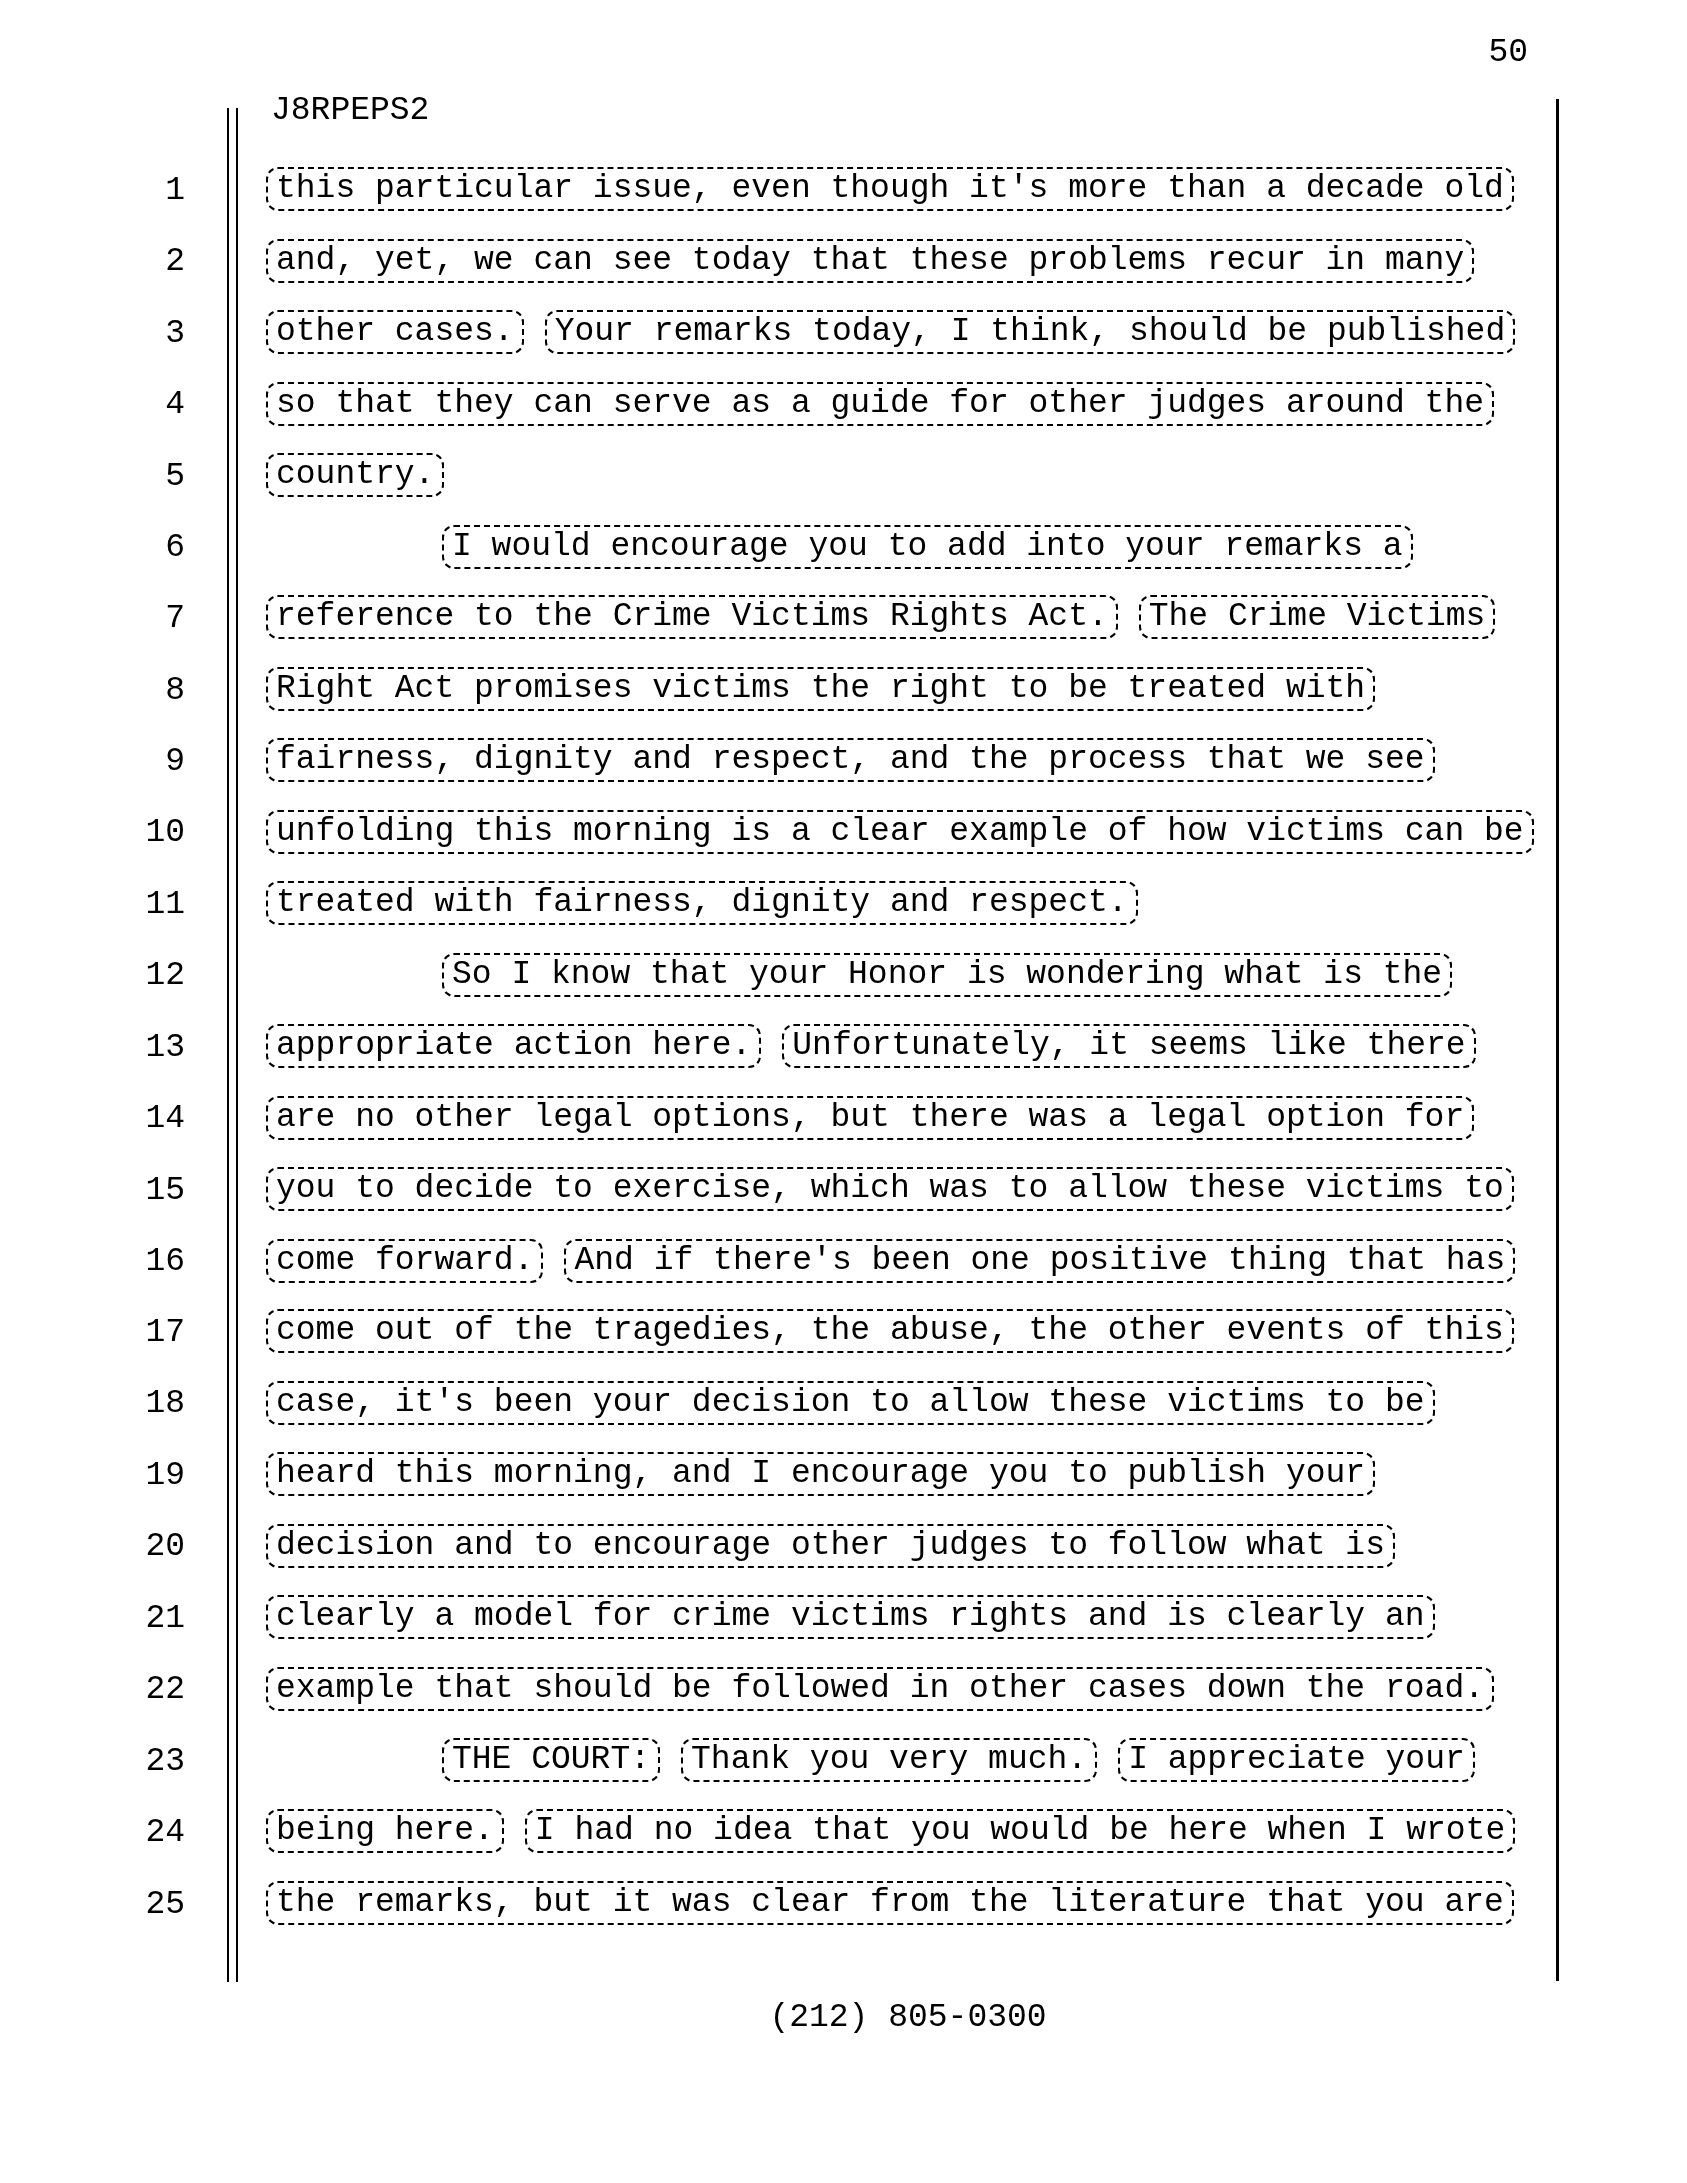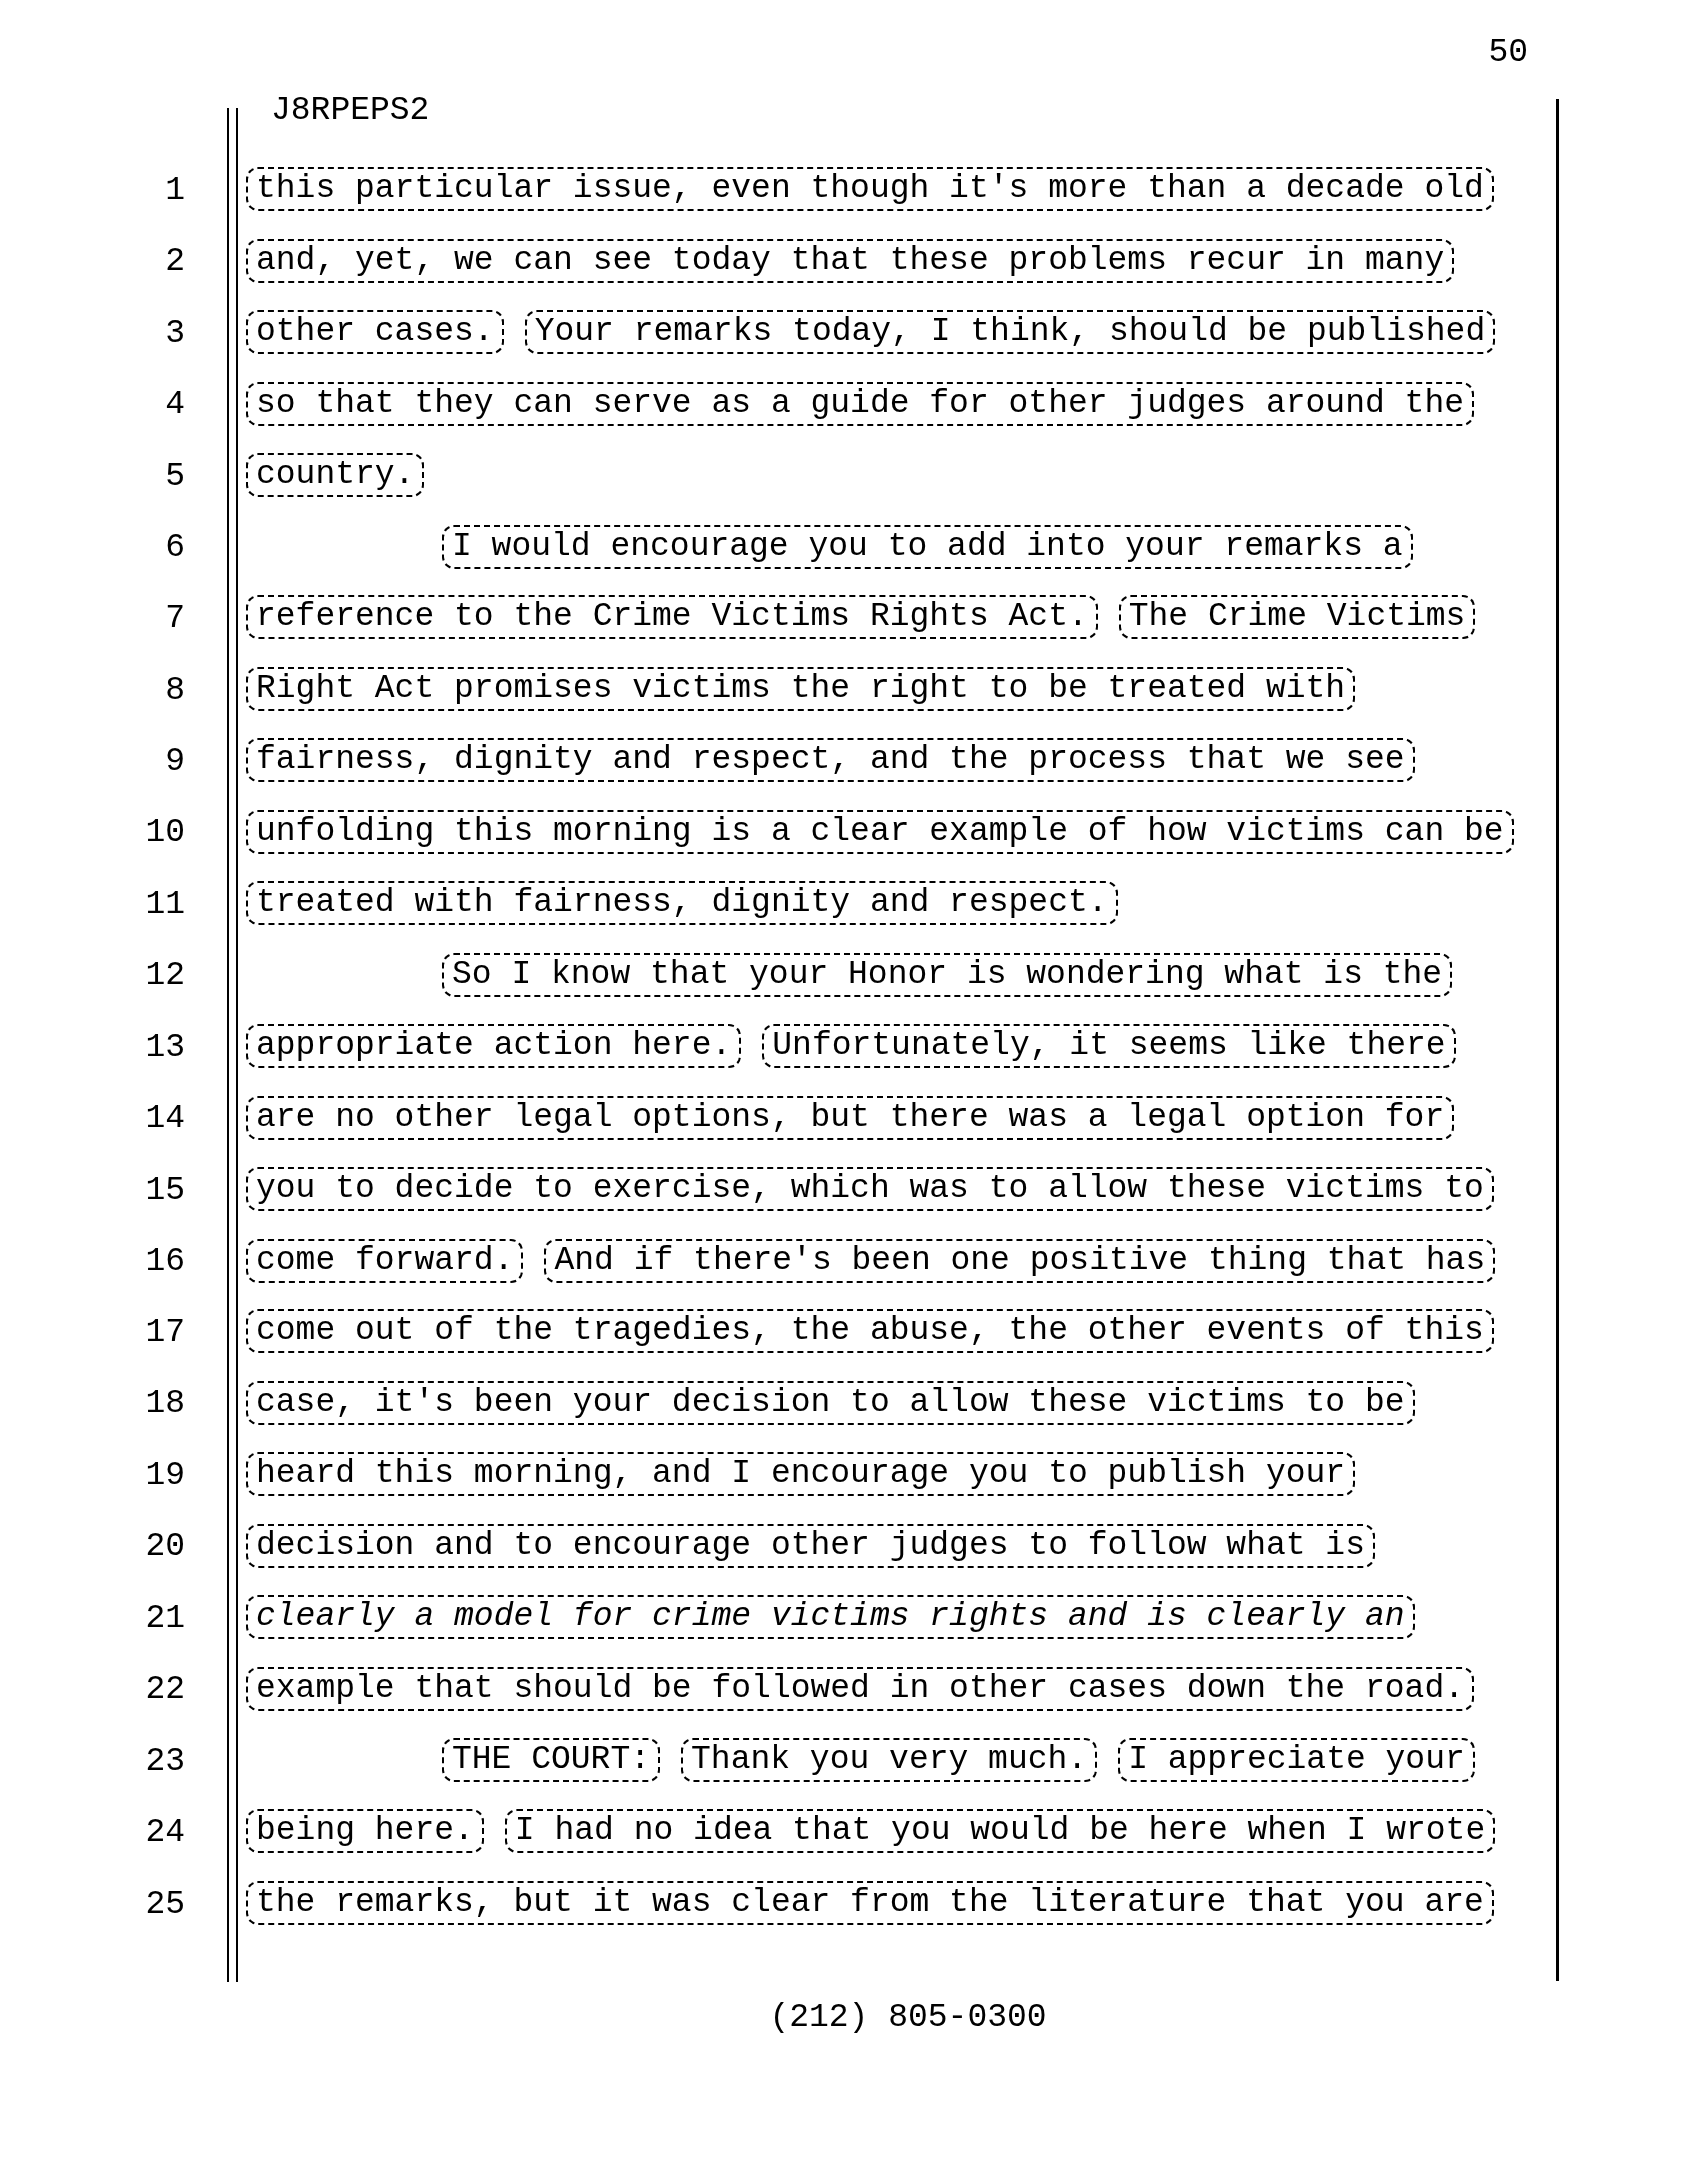--- a/index.html
+++ b/index.html
@@ -42,21 +42,21 @@
   .linenum {
     position: absolute;
     left: 106px;
     width: 79px;
     text-align: right;
     font-size: 33px;
     line-height: 1;
   }
   .trow {
     position: absolute;
-    left: 246px;
+    left: 266px;
     white-space: nowrap;
   }
   .trow.indent { left: 442px; }
   .seg {
     display: inline-block;
     vertical-align: top;
     border: 2px dashed #000000;
     border-radius: 12px;
     padding: 2.6px 8px 4.6px 8px;
     font-size: 33px;
@@ -119,21 +119,21 @@
       <div class="trow" style="top: 1239px;"><span class="seg">come forward.</span><span class="seg">And if there's been one positive thing that has</span></div>
       <div class="linenum" style="top: 1316px;">17</div>
       <div class="trow" style="top: 1309px;"><span class="seg">come out of the tragedies, the abuse, the other events of this</span></div>
       <div class="linenum" style="top: 1387px;">18</div>
       <div class="trow" style="top: 1381px;"><span class="seg">case, it's been your decision to allow these victims to be</span></div>
       <div class="linenum" style="top: 1459px;">19</div>
       <div class="trow" style="top: 1452px;"><span class="seg">heard this morning, and I encourage you to publish your</span></div>
       <div class="linenum" style="top: 1530px;">20</div>
       <div class="trow" style="top: 1524px;"><span class="seg">decision and to encourage other judges to follow what is</span></div>
       <div class="linenum" style="top: 1602px;">21</div>
-      <div class="trow" style="top: 1595px; font-style: italic;"><span class="seg">clearly a model for crime victims rights and is clearly an</span></div>
+      <div class="trow" style="top: 1595px;"><span class="seg">clearly a model for crime victims rights and is clearly an</span></div>
       <div class="linenum" style="top: 1673px;">22</div>
       <div class="trow" style="top: 1667px;"><span class="seg">example that should be followed in other cases down the road.</span></div>
       <div class="linenum" style="top: 1745px;">23</div>
       <div class="trow indent" style="top: 1738px;"><span class="seg">THE COURT:</span><span class="seg">Thank you very much.</span><span class="seg">I appreciate your</span></div>
       <div class="linenum" style="top: 1816px;">24</div>
       <div class="trow" style="top: 1809px;"><span class="seg">being here.</span><span class="seg">I had no idea that you would be here when I wrote</span></div>
       <div class="linenum" style="top: 1888px;">25</div>
       <div class="trow" style="top: 1881px;"><span class="seg">the remarks, but it was clear from the literature that you are</span></div>
     </div>
 

